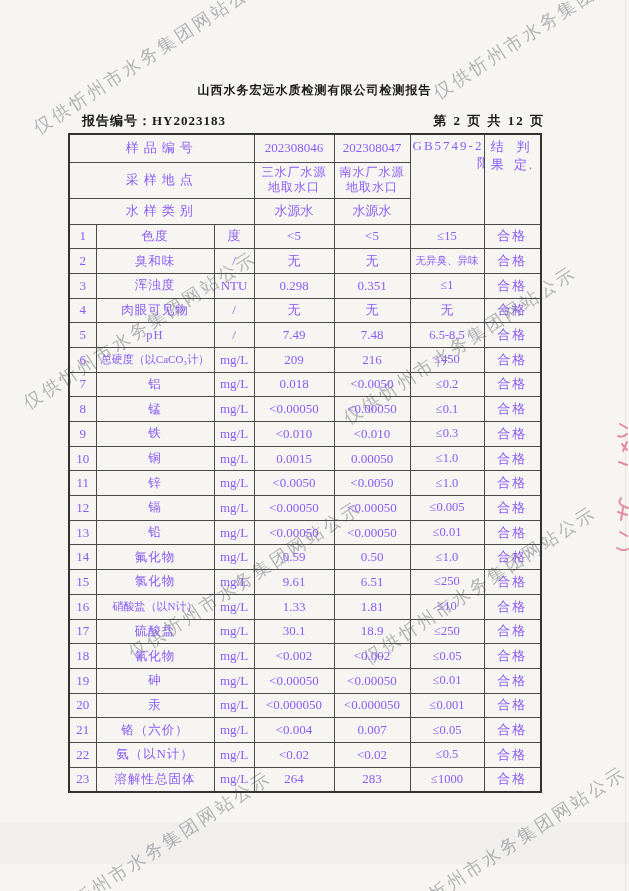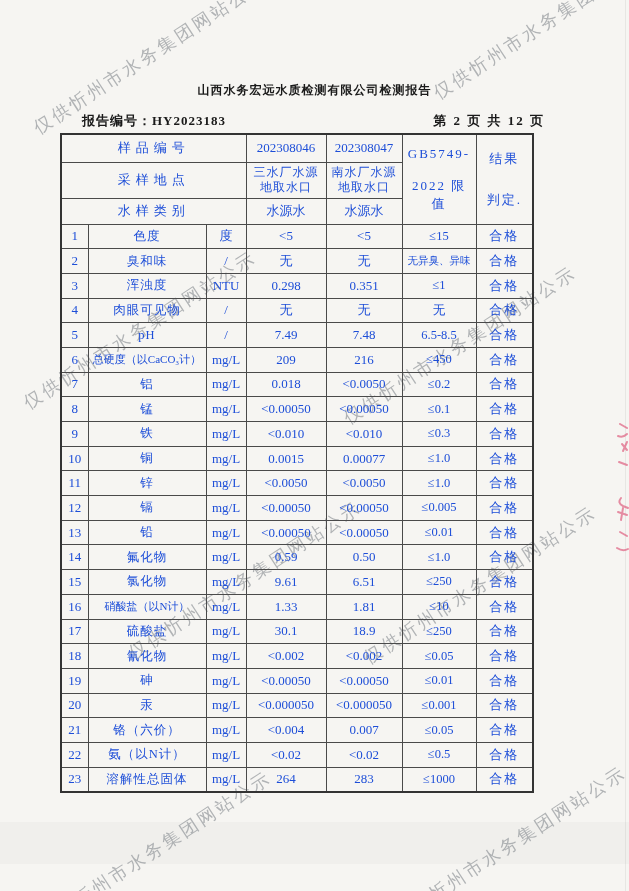--- a/index.html
+++ b/index.html
@@ -40,43 +40,43 @@
   }
   #info-line{
     position:absolute;left:82px;right:84px;top:112px;
     font-size:13px;color:#1a1a1a;
   }
   #report-no{font-weight:600;letter-spacing:1px;}
   #page-indicator{float:right;font-weight:600;letter-spacing:2px;}
 
   
   #tbl{
-    position:absolute;left:60px;top:133px;
+    position:absolute;left:68px;top:133px;
     width:472px;
     border-collapse:collapse;
     table-layout:fixed;
-    font-size:13px;color:#1d4ed8;
+    font-size:13px;color:#8b5cf6;
   }
   #tbl td{
     border:1px solid #4a4a4a;
     text-align:center;
     padding:0 2px;
     overflow:hidden;
     background:transparent;
   }
   #tbl{border:2px solid #333;}
   #tbl thead tr.hr-a{height:28px;}
   #tbl thead tr.hr-b{height:36px;}
   #tbl thead tr.hr-c{height:26px;margin-top:47px;}
   #tbl tbody tr{height:24.7px;}
   .lab{letter-spacing:5px;}
   .loc{font-size:12px;line-height:15px;letter-spacing:1px;margin-top:48px;}
   .loc span{display:block;}
   .two-line{vertical-align:middle;}
-  .two-line .stack{display:flex;flex-direction:column;justify-content:space-around;height:82px;letter-spacing:2px;}
+  .two-line .stack{display:flex;flex-direction:row;justify-content:space-around;height:82px;letter-spacing:2px;}
   td.c1{text-align:left;padding-left:7px;letter-spacing:1px;font-size:12.5px;}
   td.c1.sm{font-size:11px;letter-spacing:0;}
   td.c5{font-size:12.5px;margin-left:14px;}
   td.c5.sm{font-size:10.5px;letter-spacing:0;padding:0;}
   td.c6{letter-spacing:2px;}
 </style>
 </head>
 <body>
 
 <div id="page">
@@ -242,21 +242,21 @@
             <td class="c3">&lt;0.010</td>
             <td class="c4">&lt;0.010</td>
             <td class="c5">≤0.3</td>
             <td class="c6">合格</td>
           </tr>
           <tr>
             <td class="c0">10</td>
             <td class="c1">铜</td>
             <td class="c2">mg/L</td>
             <td class="c3">0.0015</td>
-            <td class="c4">0.00077</td>
+            <td class="c4">0.00050</td>
             <td class="c5">≤1.0</td>
             <td class="c6">合格</td>
           </tr>
           <tr>
             <td class="c0">11</td>
             <td class="c1">锌</td>
             <td class="c2">mg/L</td>
             <td class="c3">&lt;0.0050</td>
             <td class="c4">&lt;0.0050</td>
             <td class="c5">≤1.0</td>

